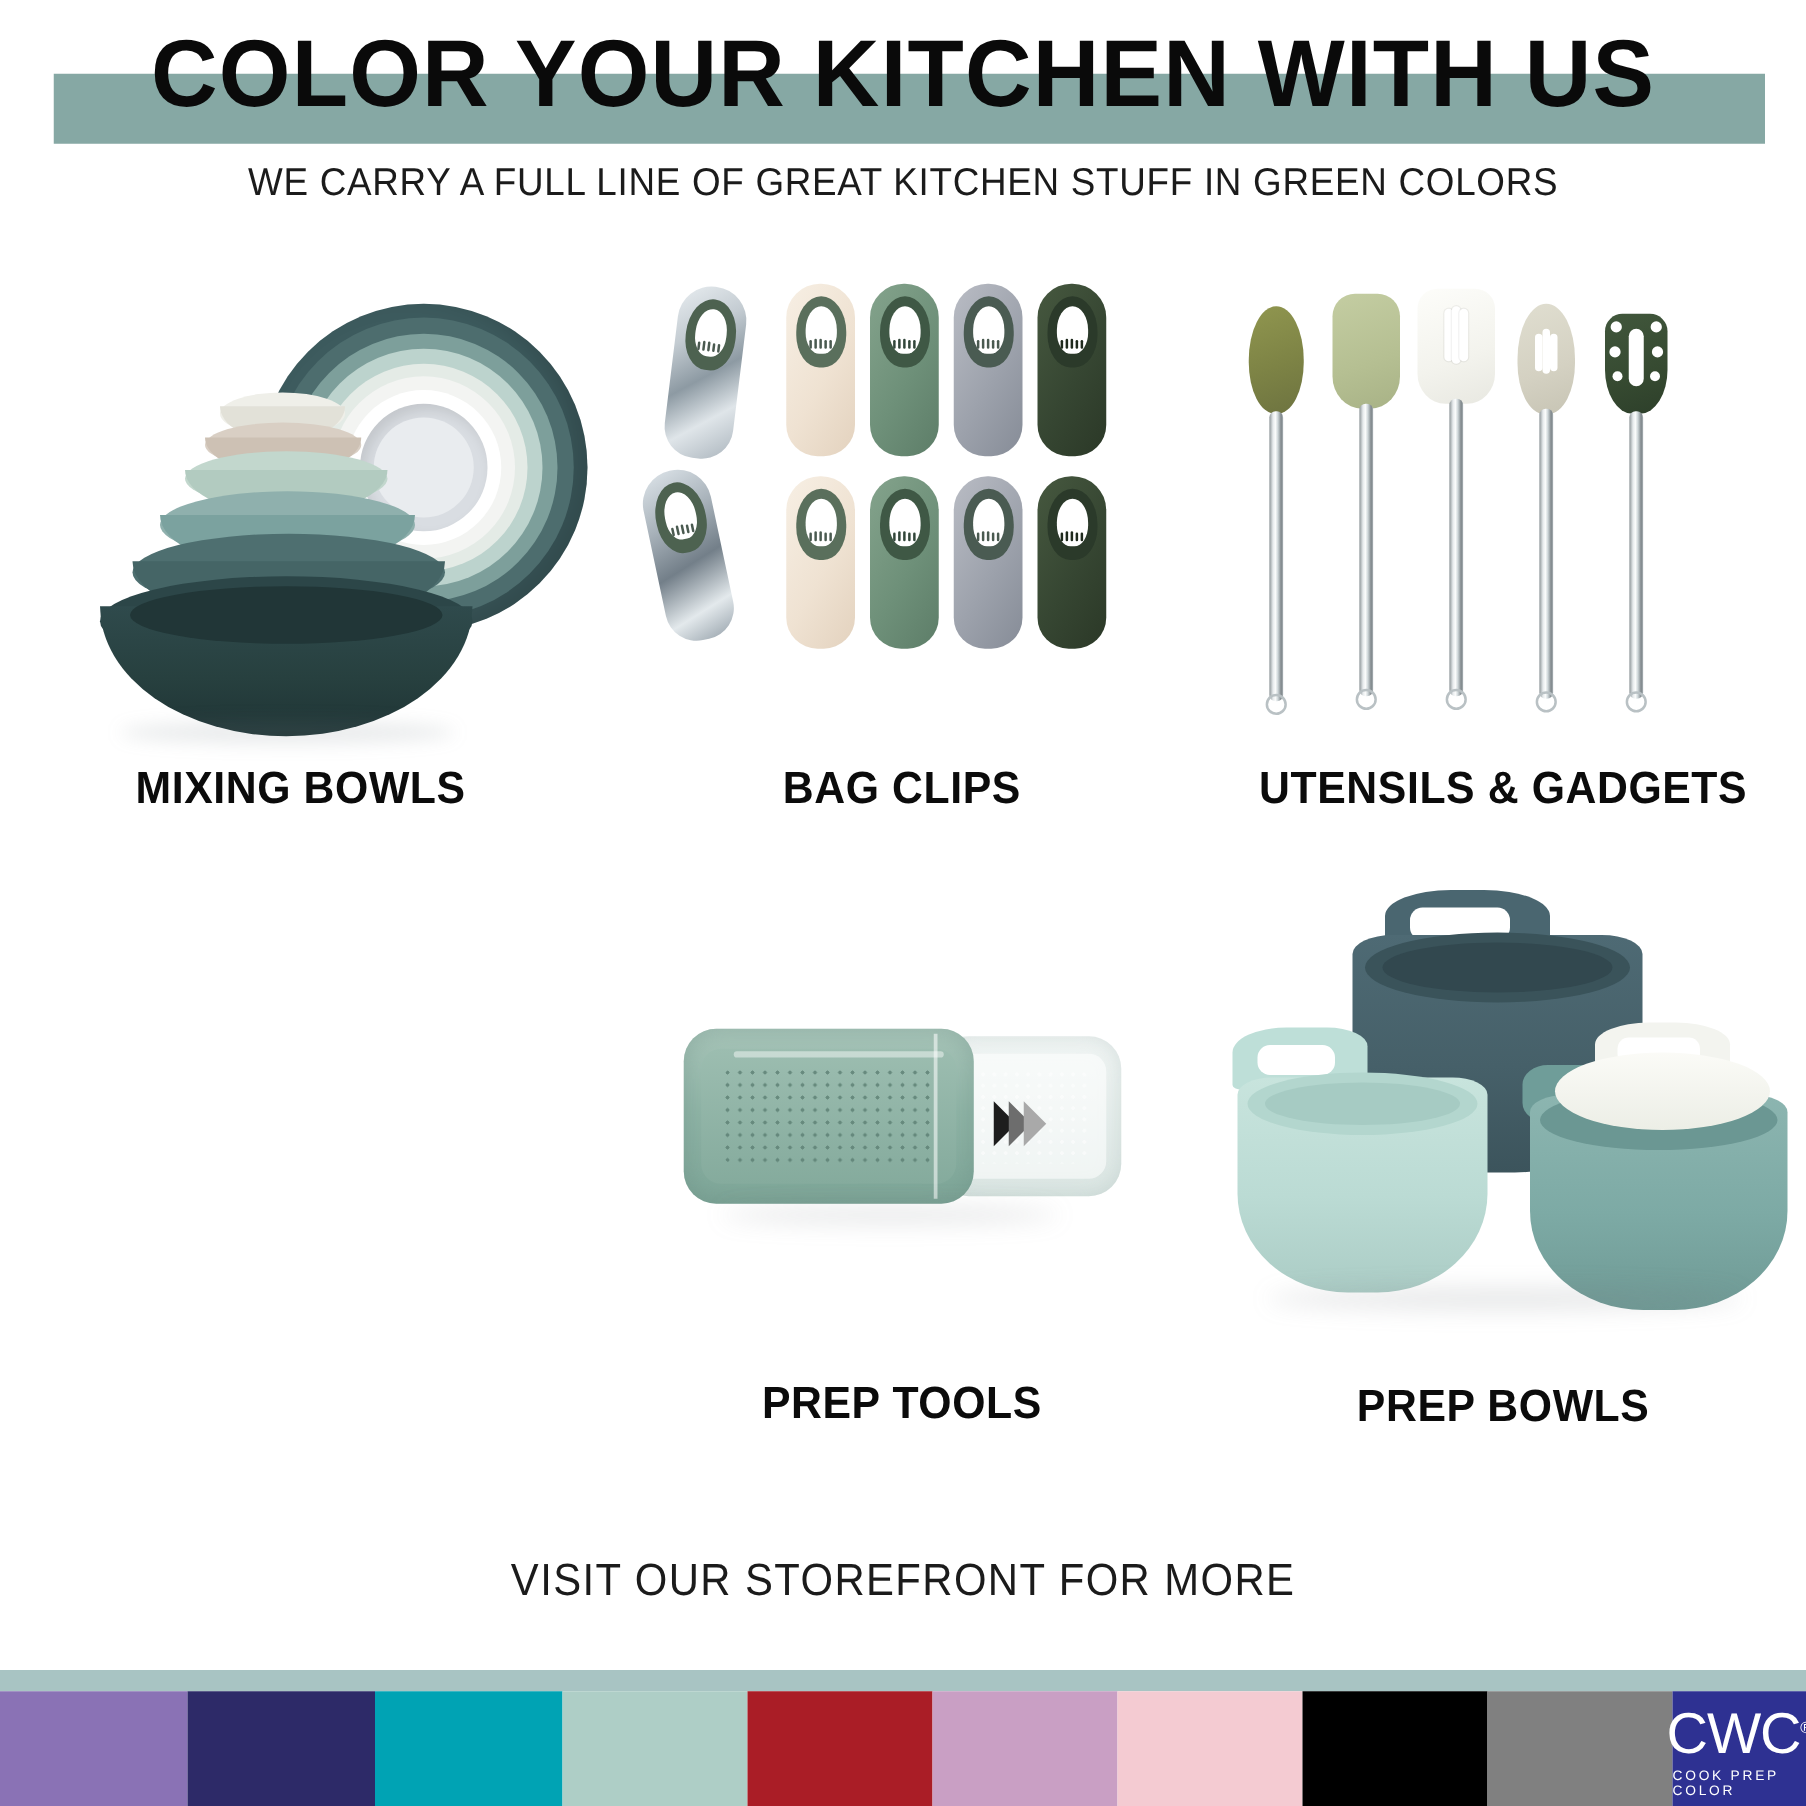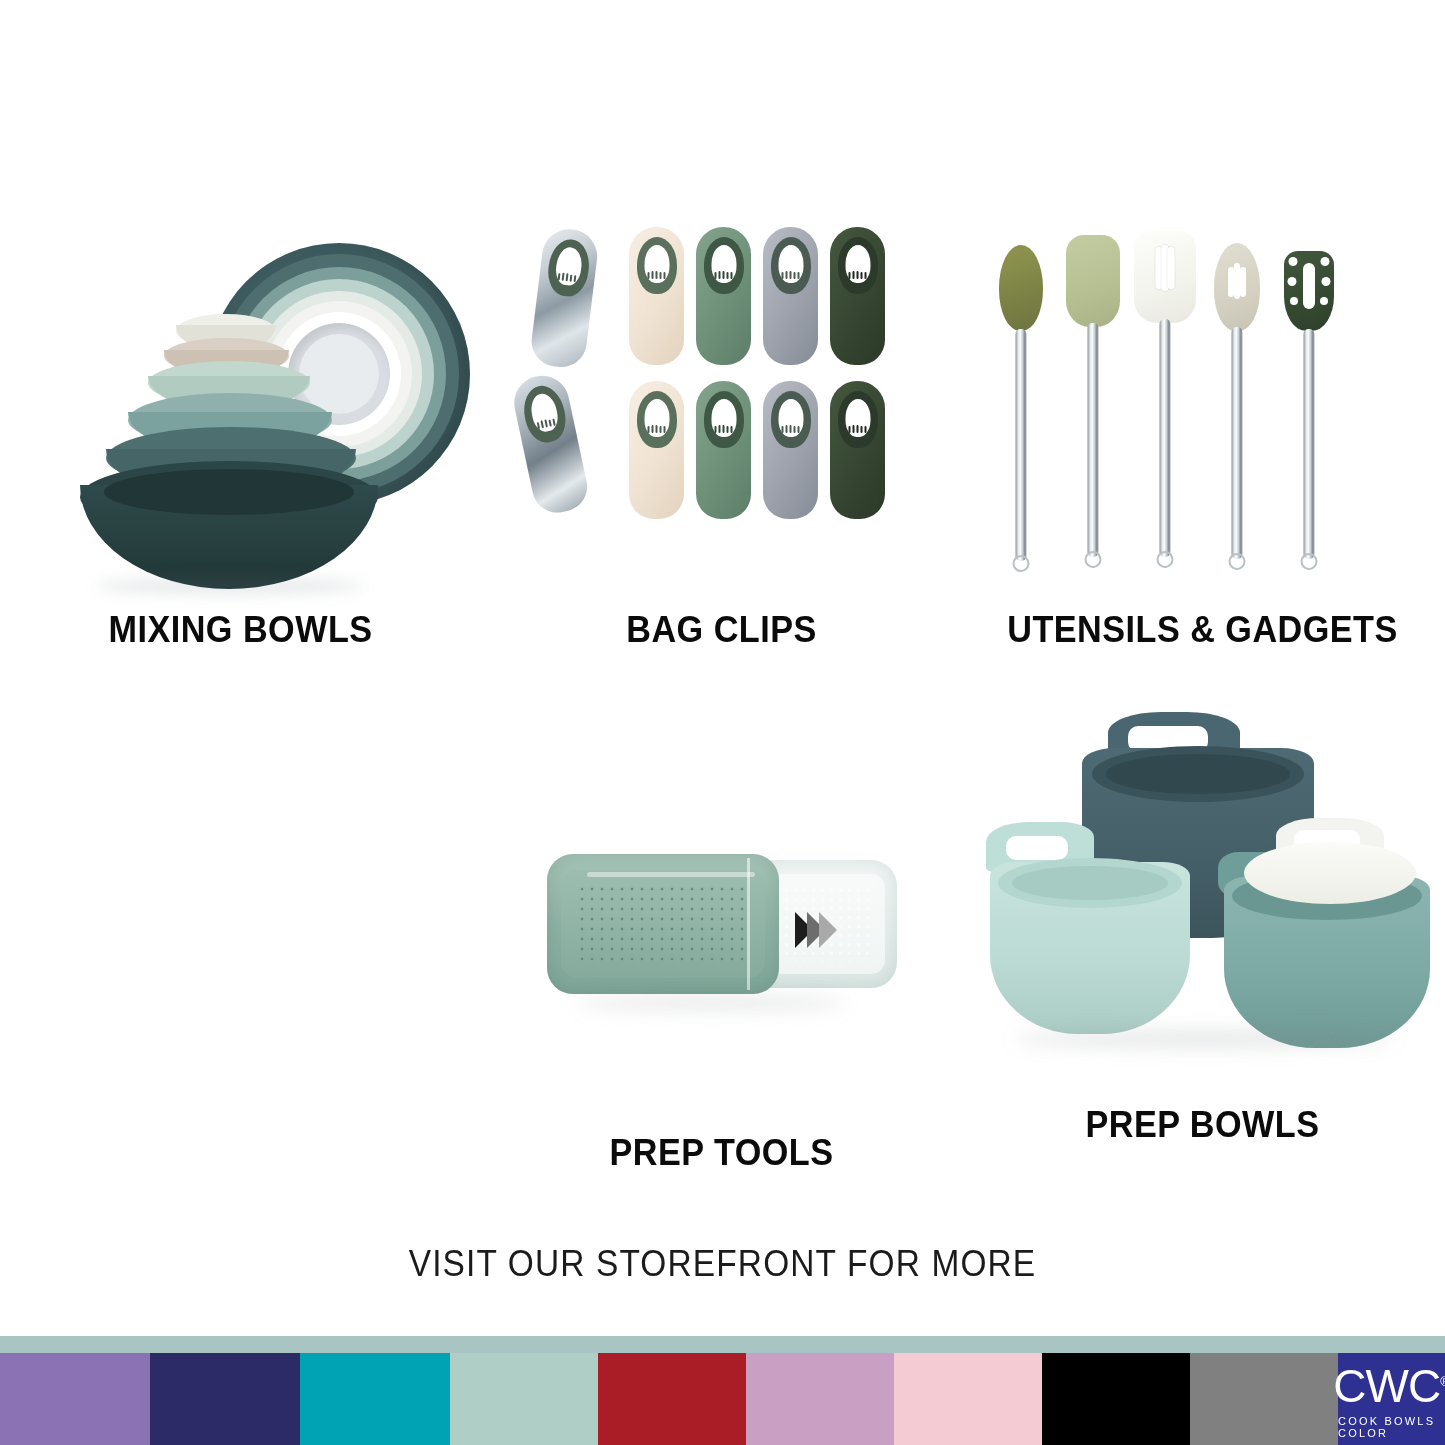--- a/index.html
+++ b/index.html
@@ -41,21 +41,21 @@
   .cell{position:absolute;width:481px;height:480px;}
   .cell .art{position:absolute;left:0;top:0;width:481px;height:400px;}
   .cell .cat-label{
     position:absolute;left:0;top:404px;width:481px;text-align:center;
     font-family:"Liberation Sans Narrow","Liberation Sans",sans-serif;
     font-weight:700;font-size:36px;letter-spacing:0.5px;color:#0b0b0b;
     transform:scaleX(0.95);transform-origin:center top;white-space:nowrap;
   }
 
   .c0{left:0;top:0;}   .c1{left:481px;top:0;}   .c2{left:962px;top:0;}
-  .c3{left:0;top:495px;} .c4{left:481px;top:523px;} .c5{left:962px;top:495px;}
+  .c3{left:0;top:495px;} .c4{left:481px;top:492px;} .c5{left:962px;top:495px;}
 
   
   .footer-cta{
     position:absolute;left:0;top:1243px;width:1445px;text-align:center;
     font-family:"Liberation Sans Narrow","Liberation Sans",sans-serif;
     font-weight:400;font-size:36px;letter-spacing:1.2px;color:#1b1b1b;
     transform:scaleX(0.93);transform-origin:center top;white-space:nowrap;
   }
 
   
@@ -127,20 +127,25 @@
   .pb .handle{position:absolute;border-radius:40% 40% 12% 12%;}
   .pb .hhole{position:absolute;background:#ffffff;border-radius:12px;}
   .pb .mouth{position:absolute;border-radius:50%;}
   .ground-shadow{position:absolute;border-radius:50%;background:rgba(120,130,135,.18);filter:blur(9px);}
 </style>
 </head>
 <body>
 
 <div class="stage">
 
+  <div class="header">
+    <div class="header-band" style="background: rgb(134, 168, 164);"></div>
+    <div class="headline">COLOR YOUR KITCHEN WITH US</div>
+    <div class="subheadline">WE CARRY A FULL LINE OF GREAT KITCHEN STUFF IN GREEN COLORS</div>
+  </div>
 
   <div class="grid">
 
     <div class="cell c0">
       <div class="art">
         <div class="mb-wrap">
 
           <div class="mb-lid" style="left:208px;top:38px;width:262px;height:262px;background:#3d5b5e;box-shadow:inset -14px -10px 22px rgba(0,0,0,.18);"></div>
           <div class="mb-lid" style="left:219px;top:49px;width:240px;height:240px;background:#4d6d6e;"></div>
           <div class="mb-lid" style="left:232px;top:62px;width:214px;height:214px;background:#7d9f9b;"></div>
@@ -419,17 +424,17 @@
       <div class="swatch" style="width: 150px; background: rgb(45, 42, 104);"></div>
       <div class="swatch" style="width: 150px; background: rgb(0, 163, 180);"></div>
       <div class="swatch" style="width: 148px; background: rgb(174, 206, 198);"></div>
       <div class="swatch" style="width: 148px; background: rgb(170, 29, 38);"></div>
       <div class="swatch" style="width: 148px; background: rgb(201, 159, 196);"></div>
       <div class="swatch" style="width: 148px; background: rgb(244, 203, 210);"></div>
       <div class="swatch" style="width: 148px; background: rgb(0, 0, 0);"></div>
       <div class="swatch" style="width: 148px; background: rgb(128, 128, 128);"></div>
       <div class="swatch logo-swatch" style="width: 107px; background: rgb(46, 49, 146);">
         <div class="logo-mark">CWC<span class="reg">®</span></div>
-        <div class="logo-sub">COOK BOWLS COLOR</div>
+        <div class="logo-sub">COOK PREP COLOR</div>
       </div>
     </div>
 
 </div>
 
 </body></html>

